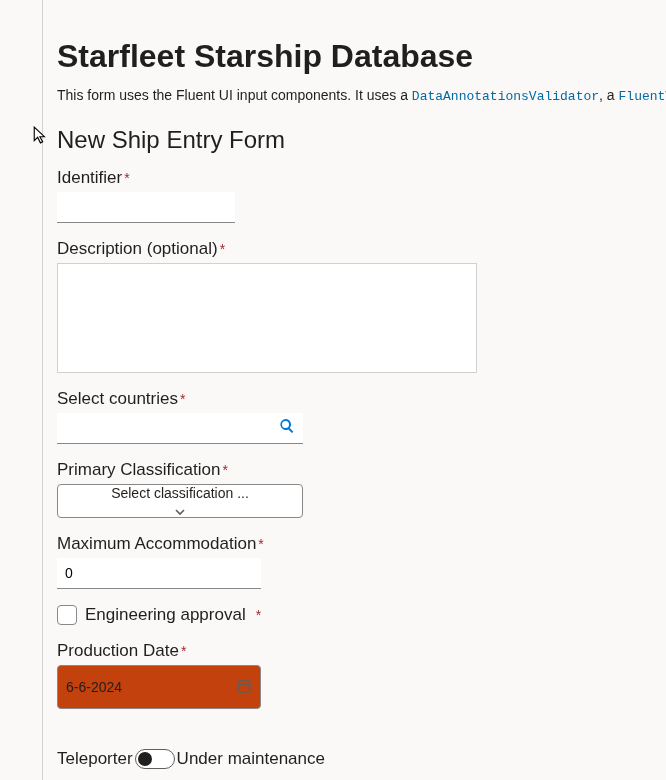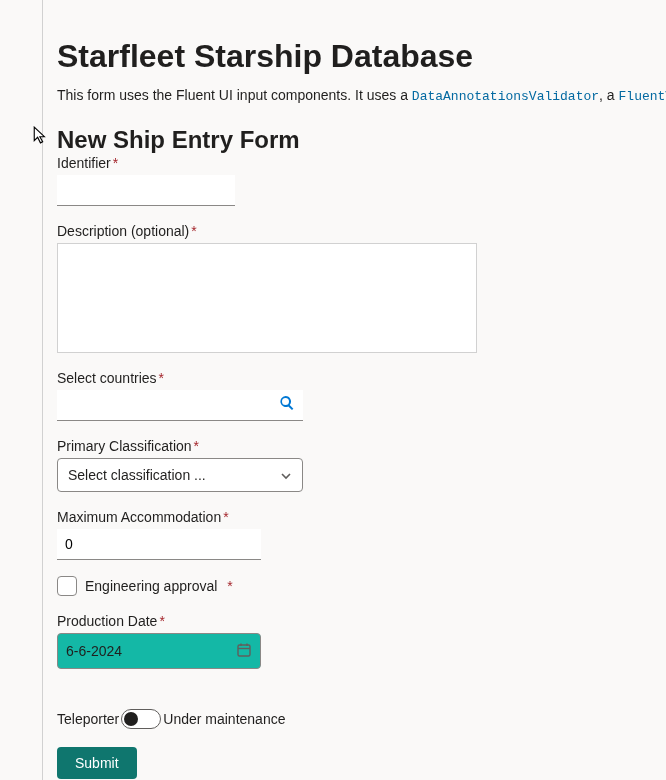--- a/index.html
+++ b/index.html
@@ -36,27 +36,28 @@
       white-space: nowrap;
       overflow: hidden;
     }
     .code {
       font-family: Consolas, "Courier New", monospace;
       color: #0369a1;
       font-size: 13px;
     }
     h2 {
       font-size: 24px;
-      font-weight: 700;
+      font-weight: 400;
+      margin-bottom: 14px;
     }
     .field {
       margin-bottom: 16px;
     }
     .label {
-      font-size: 14px;
+      font-size: 17px;
       color: #201f1e;
       display: inline-block;
       margin-bottom: 4px;
     }
     .req {
       color: #a4262c;
       margin-left: 2px;
       font-size: 14px;
     }
     .text-input {
@@ -108,20 +109,21 @@
       align-items: center;
       justify-content: space-between;
       width: 246px;
       height: 34px;
       border: 1px solid #8a8886;
       border-radius: 4px;
       background: #fff;
       padding: 0 10px;
       font-size: 14px;
       cursor: pointer;
+      flex-direction: column;
     }
     .chevron {
       width: 12px;
       height: 12px;
     }
     .chevron svg {
       width: 12px;
       height: 12px;
       stroke: #605e5c;
       fill: none;
@@ -149,24 +151,24 @@
       border: 1px solid #8a8886;
       border-radius: 4px;
       background: #fff;
       cursor: pointer;
     }
     .date-box {
       display: flex;
       align-items: center;
       justify-content: space-between;
       width: 204px;
-      height: 36px;
+      height: 44px;
       border: 1px solid #8a8886;
       border-radius: 4px;
-      background: #14b8a6;
+      background: #c2410c;
       padding: 0 8px;
       font-size: 14px;
     }
     .cal-icon svg {
       width: 16px;
       height: 16px;
       stroke: #605e5c;
       fill: none;
       stroke-width: 1.4;
     }

